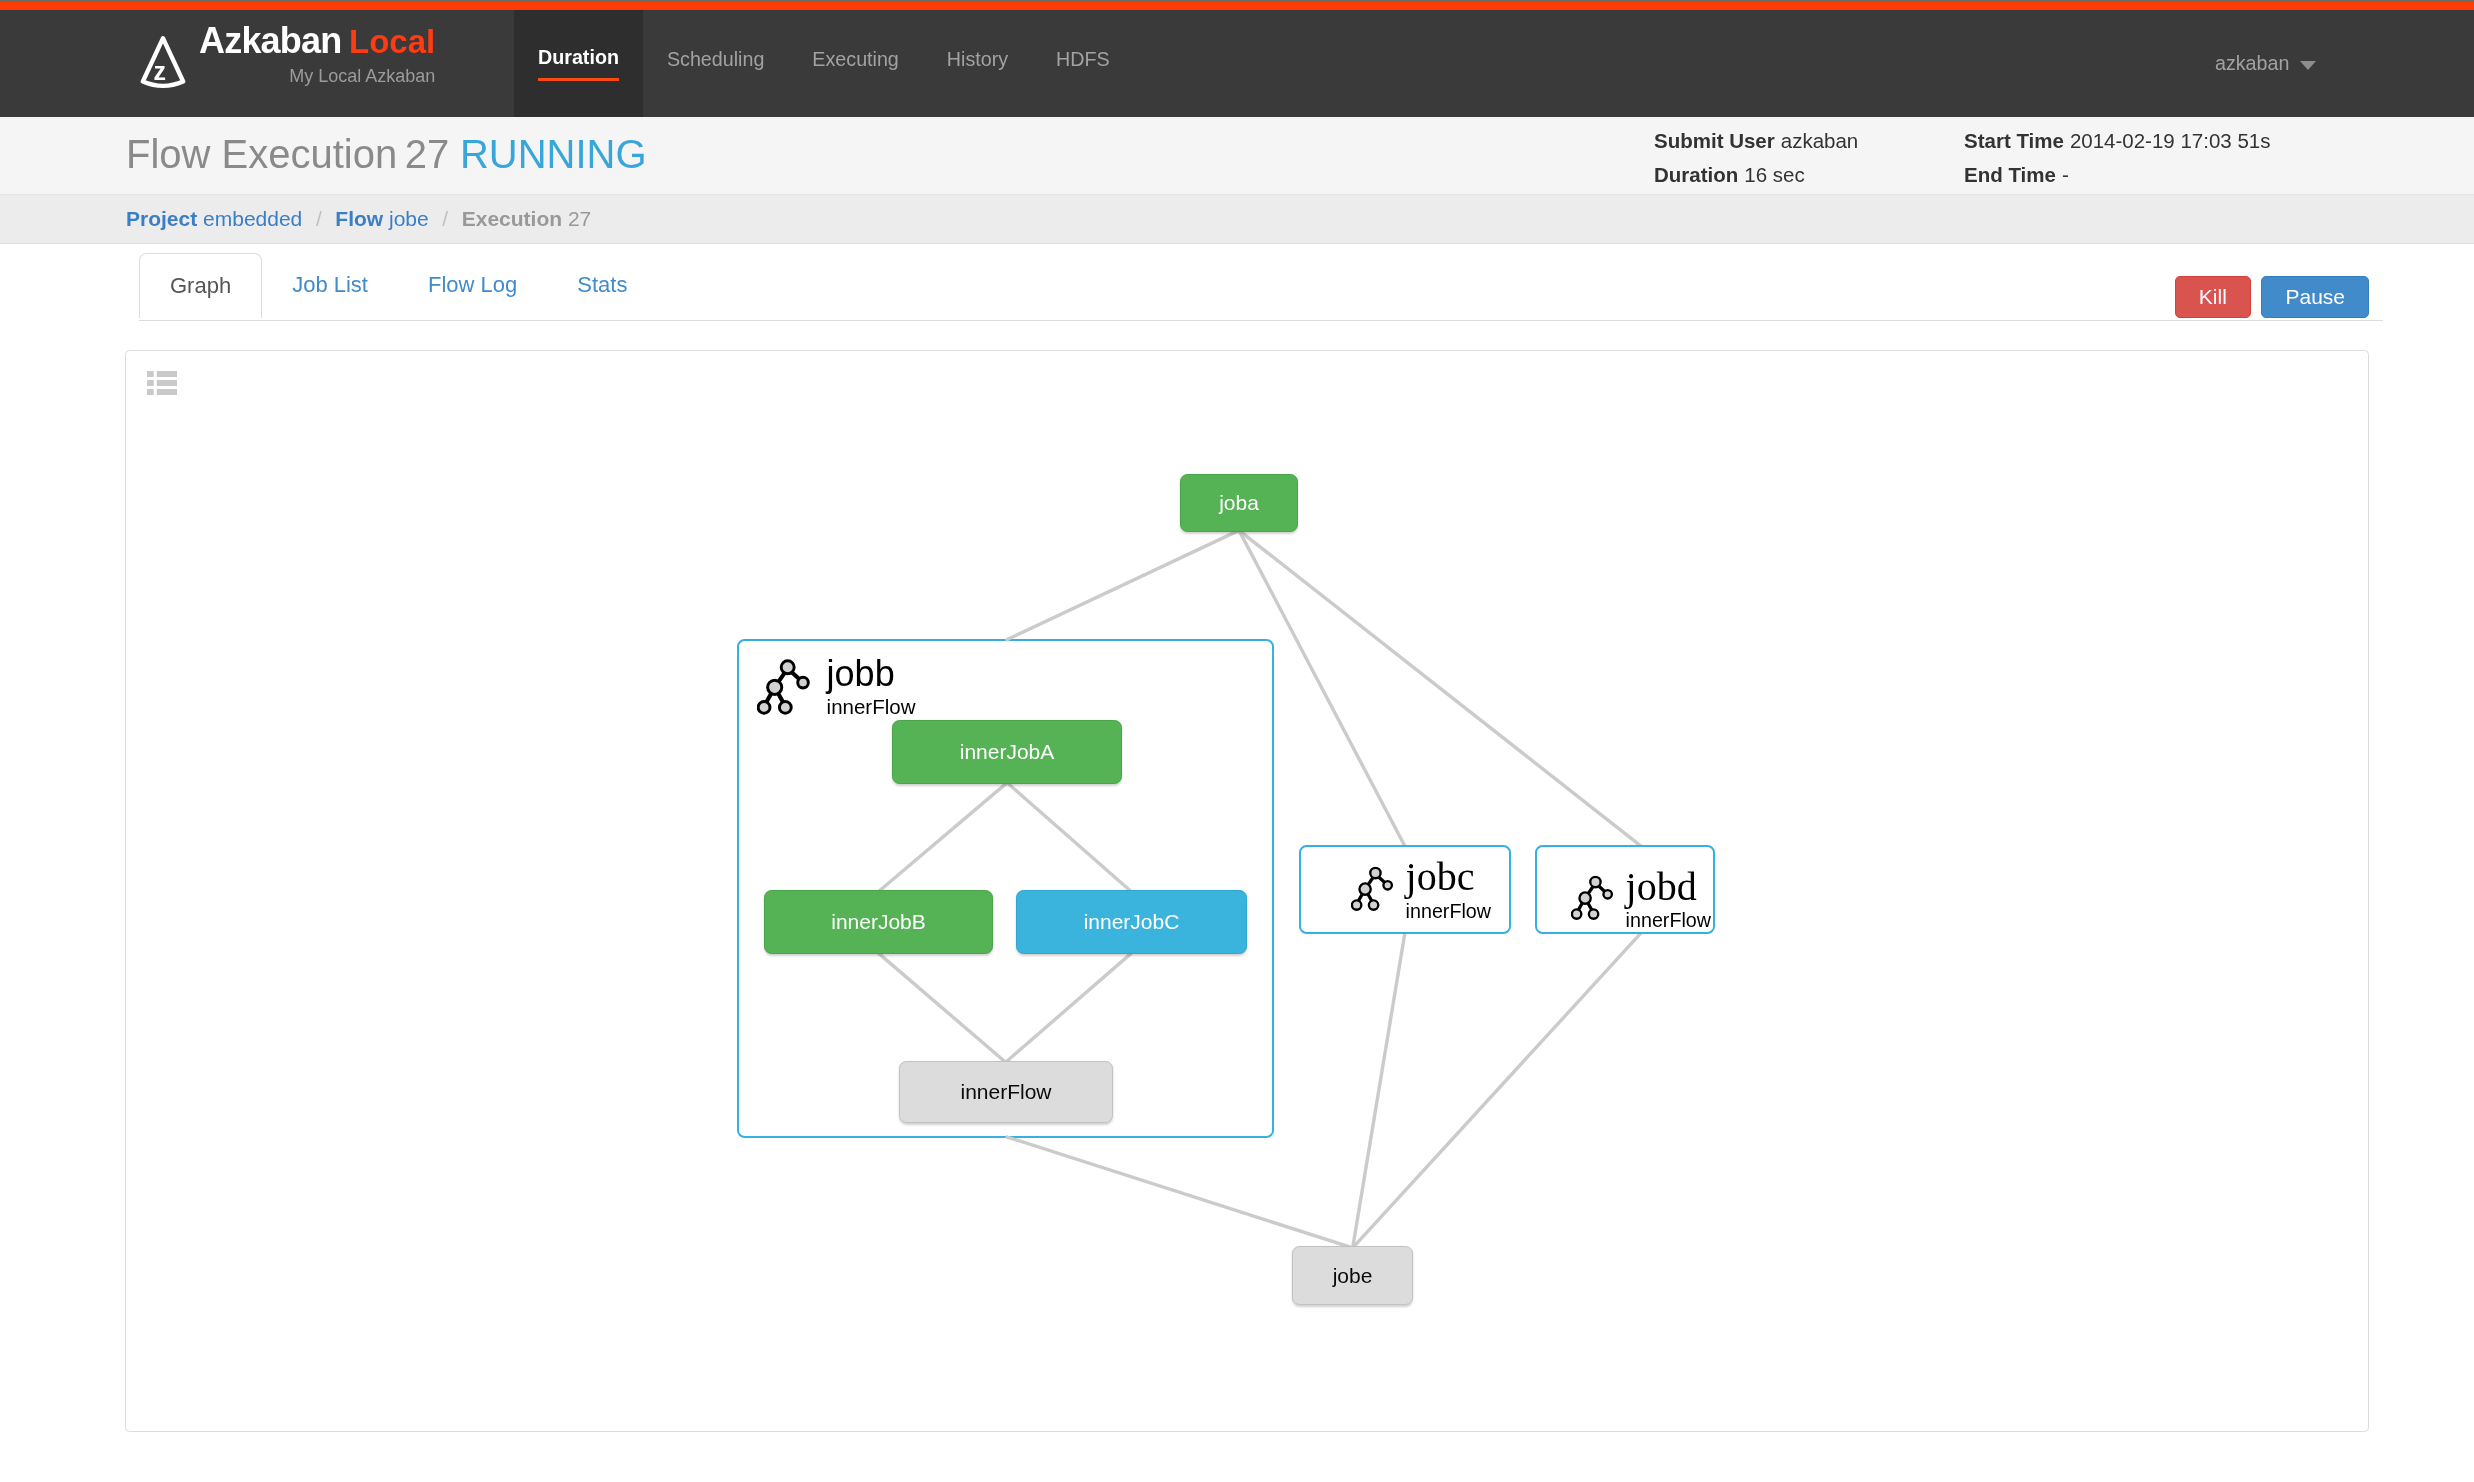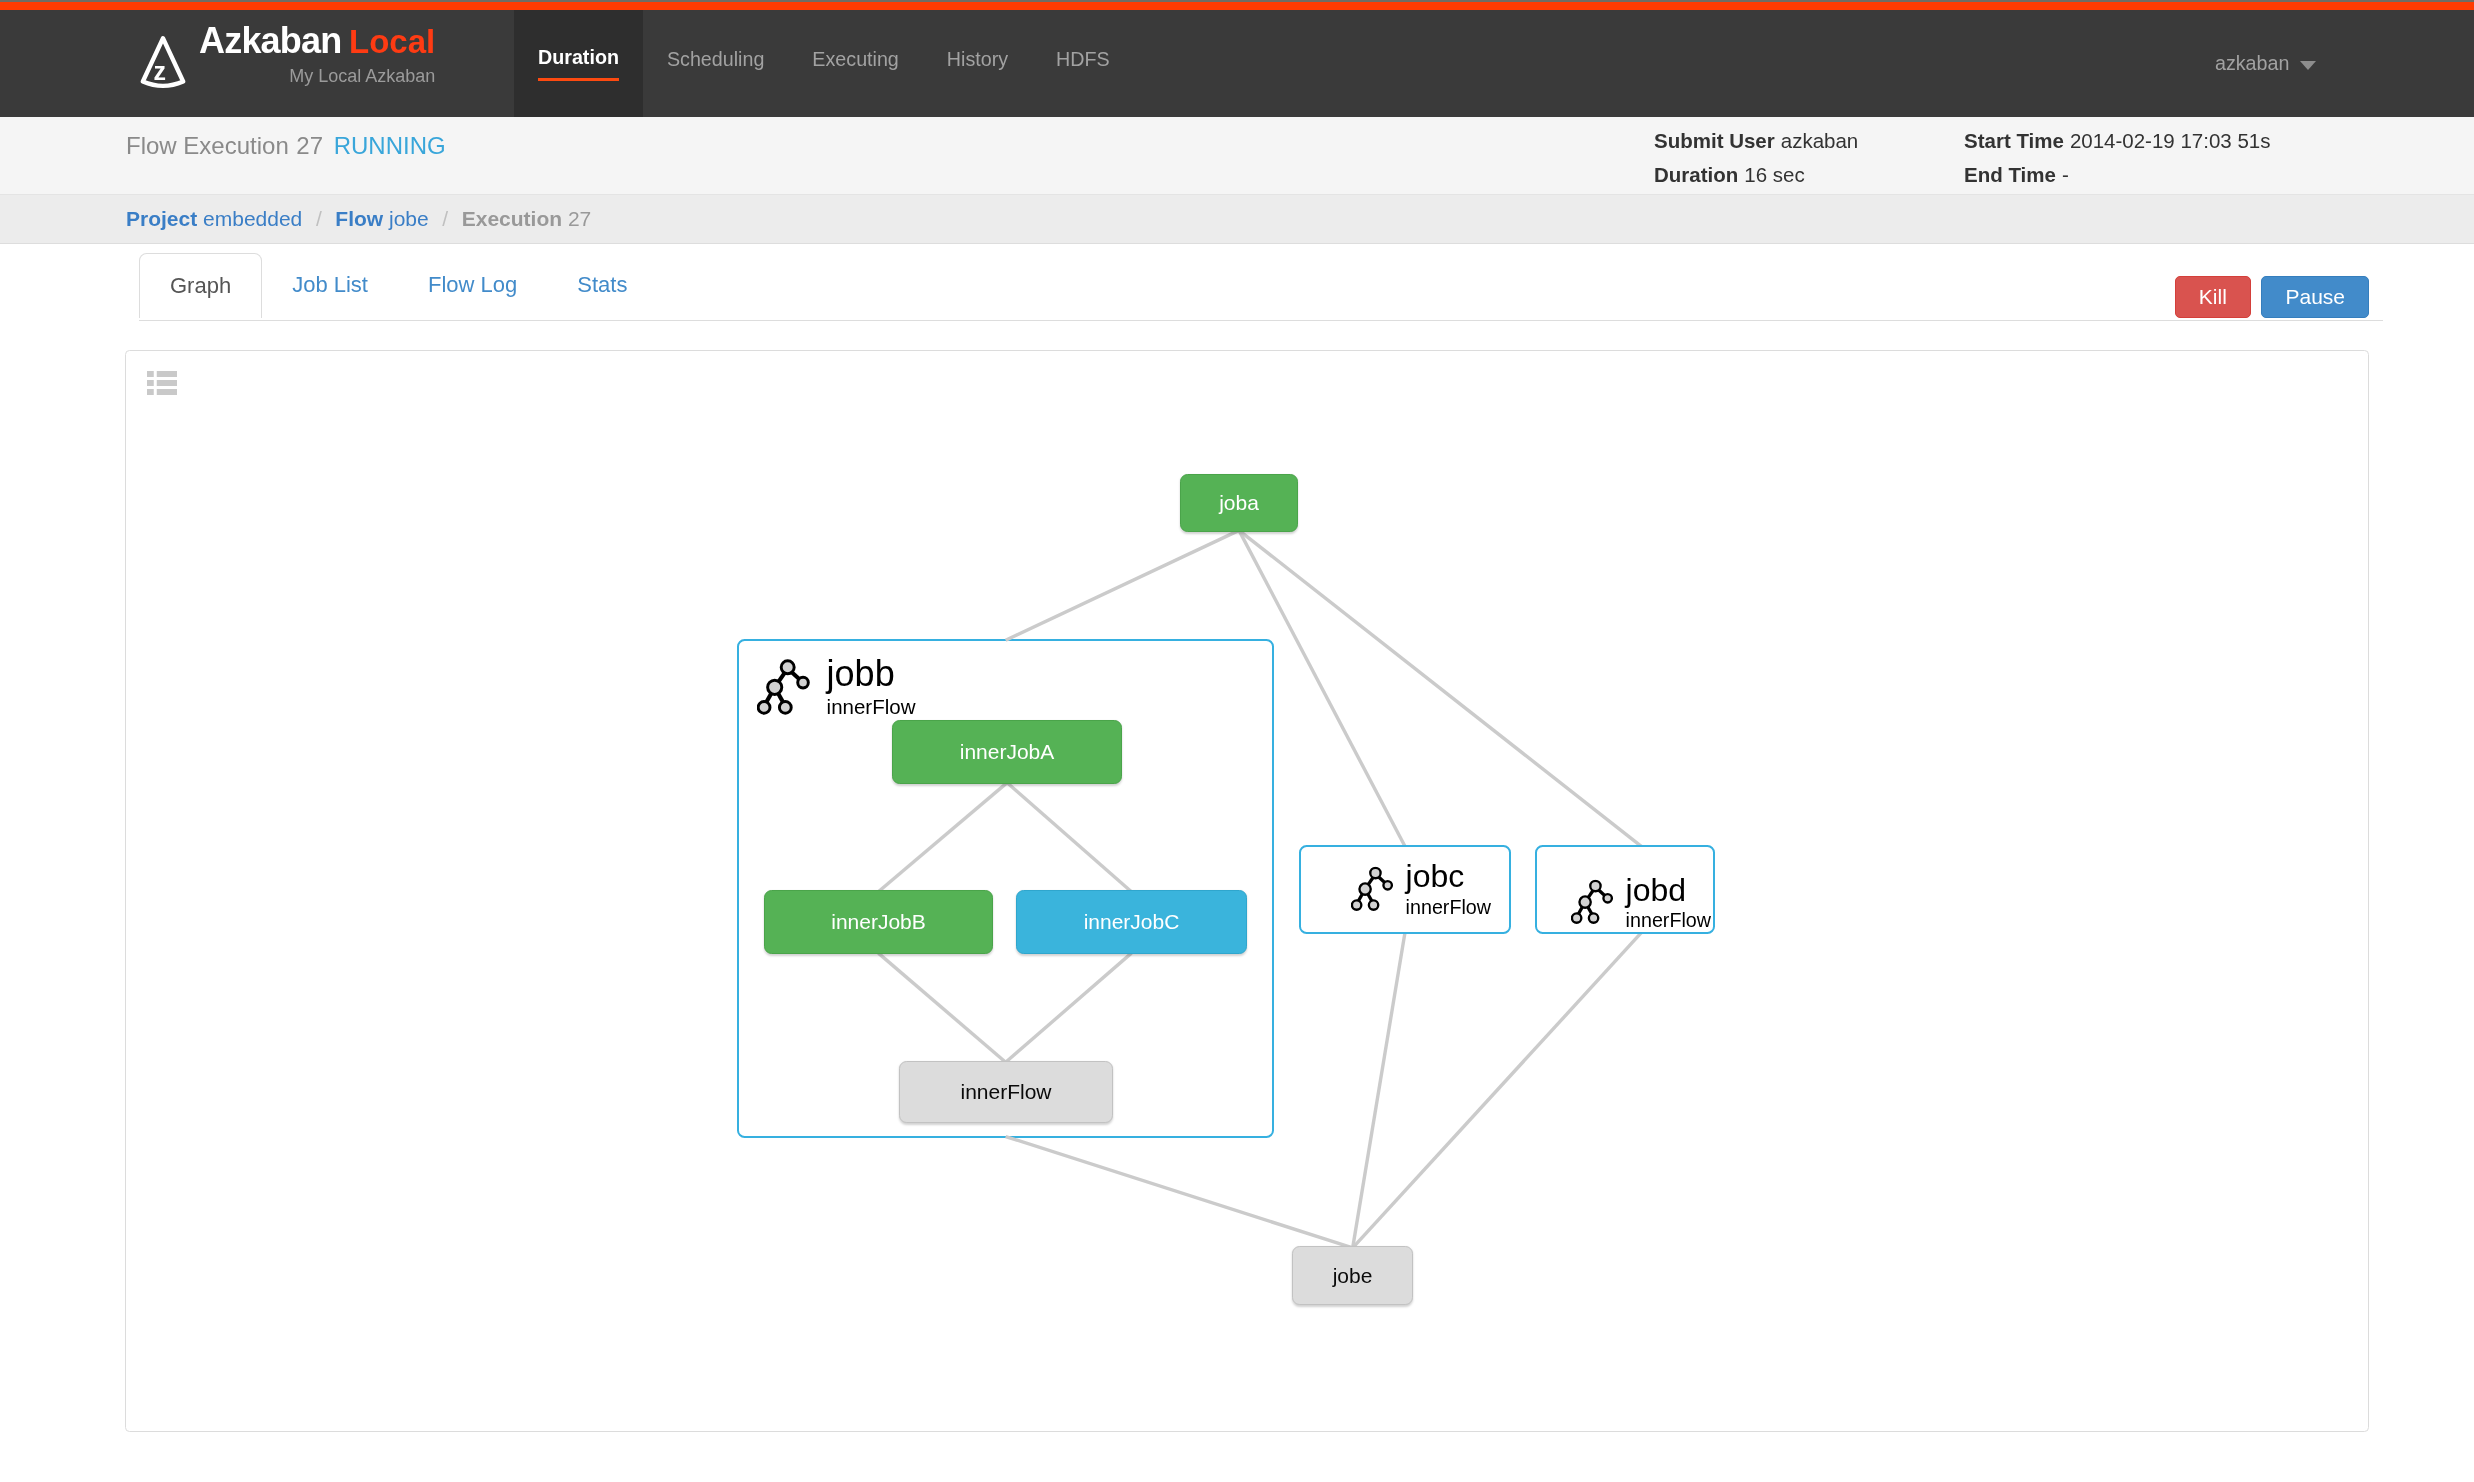--- a/index.html
+++ b/index.html
@@ -25,21 +25,21 @@
   .nav-item.active{background:#2e2e2e;color:#fff;font-weight:bold;}
   .nav-item.active .nav-label{border-bottom:3.8px solid #fd4a10;}
   .user-menu{position:absolute;right:159px;top:0;height:108px;display:flex;align-items:center;
              color:#a2a2a2;font-size:19.7px;cursor:pointer;}
   .caret{width:0;height:0;border-left:8.3px solid transparent;border-right:8.3px solid transparent;
          border-top:9.9px solid #8d8d8d;margin-left:10.6px;margin-top:3px;}
 
   
   .flow-header{position:absolute;left:0;top:117px;width:100%;height:77px;background:#f5f5f5;
                border-bottom:0.8px solid #e4e4e4;}
-  .flow-title{position:absolute;left:126px;top:15px;font-size:24px;font-weight:normal;color:#8a8a8a;margin:0;}
+  .flow-title{position:absolute;left:126px;top:15px;font-size:40px;font-weight:normal;color:#8a8a8a;margin:0;}
   .flow-title .exec-id{margin-left:7.6px;}
   .flow-title .status{color:#39a6da;margin-left:10.6px;}
   .exec-info{position:absolute;top:12px;font-size:20.5px;color:#333;}
   .exec-info .row{margin-bottom:9.9px;white-space:nowrap;}
   .exec-info b{margin-right:6px;}
   #info-col1{left:1654px;}
   #info-col2{left:1964px;}
 
   
   .breadcrumb{position:absolute;left:0;top:195px;width:100%;height:48px;background:#ececec;
@@ -82,21 +82,21 @@
   .flow-box.container{z-index:1;}
   .flow-box.small{z-index:3;display:flex;align-items:center;justify-content:center;}
   .fb-header{position:absolute;left:18px;top:13.6px;display:flex;align-items:flex-start;}
   .fb-icon{width:59px;height:67px;}
   .fb-icon.small-ic{width:47px;height:50px;}
   .fb-text{margin-left:10.6px;color:#000;}
   .fb-title{font-size:36px;line-height:1.05;}
   .fb-sub{font-size:20.5px;margin-top:3px;}
   .flow-box.small .fb-inline{display:flex;align-items:center;}
   .flow-box.small .fb-text{margin-left:7.6px;}
-  .flow-box.small .fb-title{font-size:32px;}
+  .flow-box.small .fb-title{font-size:40px;font-family:Liberation Serif, serif;}
   .flow-box.small .fb-sub{font-size:19.7px;margin-top:1.5px;}
 </style>
 </head>
 <body>
 
 <div class="page">
 
   <svg width="0" height="0" style="position:absolute">
     <defs>
       <symbol id="flowicon" viewBox="0 0 100 100">

